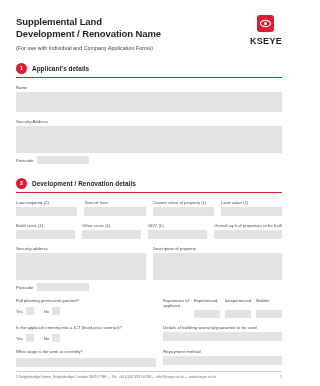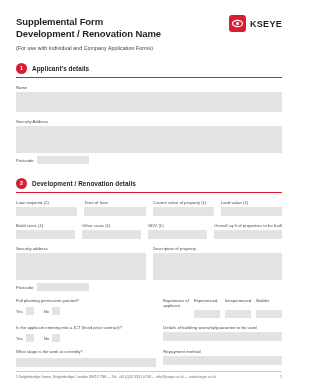--- a/index.html
+++ b/index.html
@@ -38,20 +38,21 @@
     font-size: 5.2px;
     margin-top: 6px;
     color: #3a3a3a;
     letter-spacing: 0.1px;
   }
   .logo {
     display: flex;
     align-items: center;
     gap: 4px;
     padding-top: 1px;
+    flex-direction: column;
   }
   .logo-mark {
     width: 17px;
     height: 17px;
     border-radius: 3px;
     background: #d81e34;
     position: relative;
   }
   .logo-mark svg { position: absolute; top: 3px; left: 3px; }
   .logo-text {
@@ -203,21 +204,21 @@
     color: #6c6c6c;
   }
 </style>
 </head>
 <body>
 
 <div class="page">
 
   <div class="header">
     <div class="title-block">
-      <div class="title-line">Supplemental Form</div>
+      <div class="title-line">Supplemental Land</div>
       <div class="title-line">Development / Renovation Name</div>
       <div class="subtitle">(For use with Individual and Company Application Forms)</div>
     </div>
     <div class="logo">
       <div class="logo-mark">
         <svg width="11" height="11" viewBox="0 0 11 11" aria-hidden="true">
           <ellipse cx="5.5" cy="5.5" rx="5" ry="3.1" fill="none" stroke="#ffffff" stroke-width="1.1"></ellipse>
           <circle cx="5.5" cy="5.5" r="1.5" fill="#ffffff"></circle>
         </svg>
       </div>

